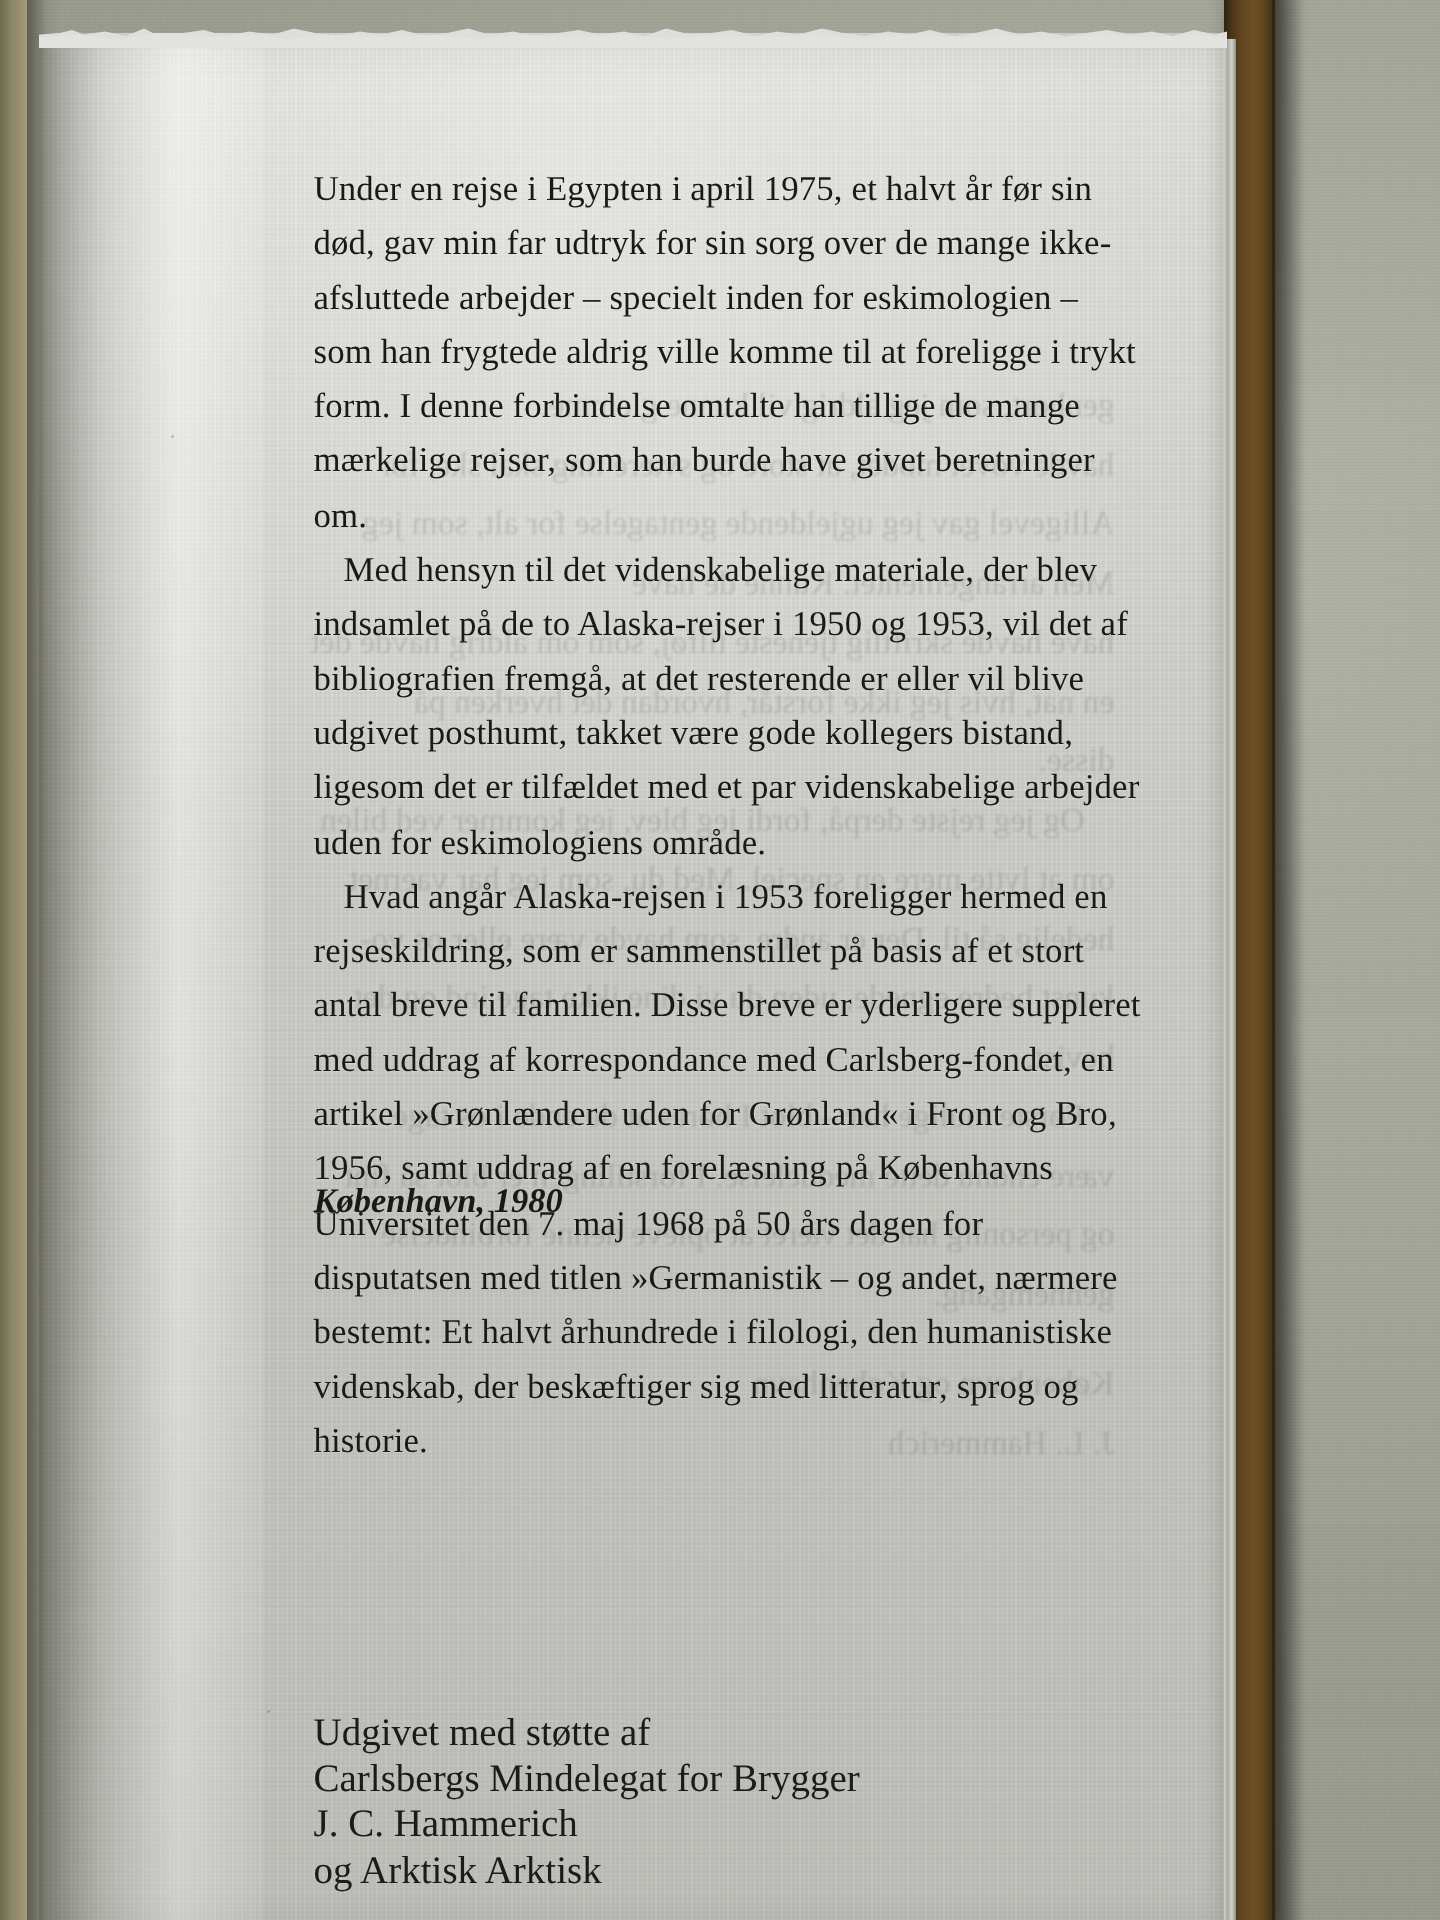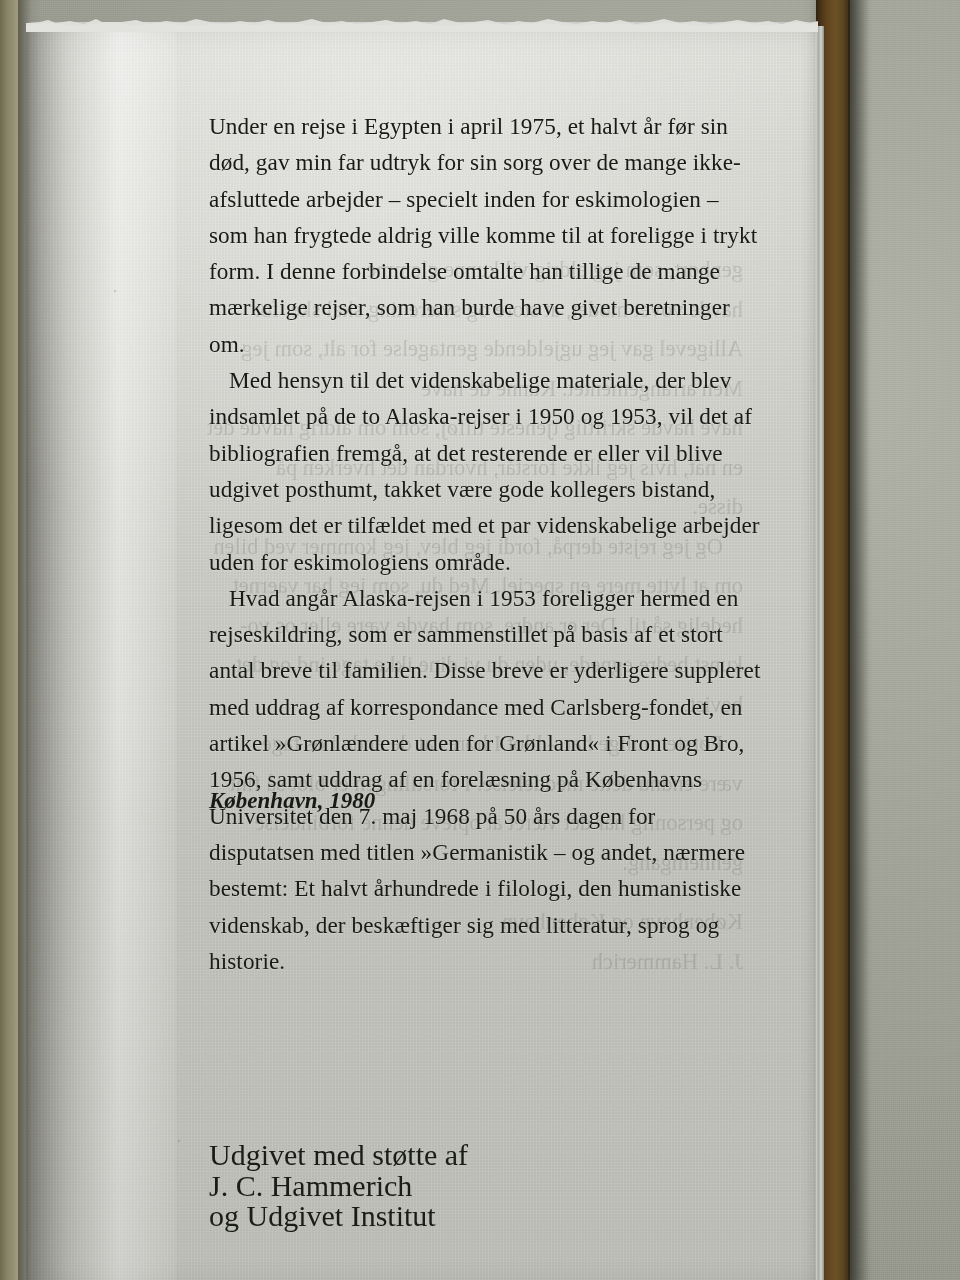--- a/index.html
+++ b/index.html
@@ -186,21 +186,21 @@
     line-height: 29px;
     color: #181a17;
     font-weight: 600;
   }
   .signature div { white-space: nowrap; }
 
   .colophon {
     position: absolute;
     left: 209px;
     top: 1140px;
-    font-size: 30px;
+    font-size: 26px;
     line-height: 30.5px;
     color: #1a1c19;
   }
   .colophon div { white-space: nowrap; }
 
   
   .speck { position: absolute; background: #55574e; border-radius: 50%; opacity: .55; }
 </style>
 </head>
 <body>
@@ -267,17 +267,18 @@
     <p>Med hensyn til det videnskabelige materiale, der blev indsamlet på de to Alaska-rejser i 1950 og 1953, vil det af bibliografien fremgå, at det resterende er eller vil blive udgivet posthumt, takket være gode kollegers bistand, ligesom det er tilfældet med et par videnskabelige arbejder uden for eskimologiens område.</p>
     <p>Hvad angår Alaska-rejsen i 1953 foreligger hermed en rejseskildring, som er sammenstillet på basis af et stort antal breve til familien. Disse breve er yderligere suppleret med uddrag af korrespondance med Carlsberg-fondet, en artikel »Grønlændere uden for Grønland« i Front og Bro, 1956, samt uddrag af en forelæsning på Københavns Universitet den 7. maj 1968 på 50 års dagen for disputatsen med titlen »Germanistik – og andet, nærmere bestemt: Et halvt århundrede i filologi, den humanistiske videnskab, der beskæftiger sig med litteratur, sprog og historie.</p>
   </div>
 
   <div class="signature">
     <div>København, 1980</div>
   </div>
 
   <div class="colophon">
     <div>Udgivet med støtte af</div>
+    <div>Carlsbergs Mindelegat for Brygger</div>
     <div>J. C. Hammerich</div>
-    <div>og Udgivet Institut</div>
+    <div>og Arktisk Arktisk</div>
   </div>
 
 </div>
 
 </body></html>

